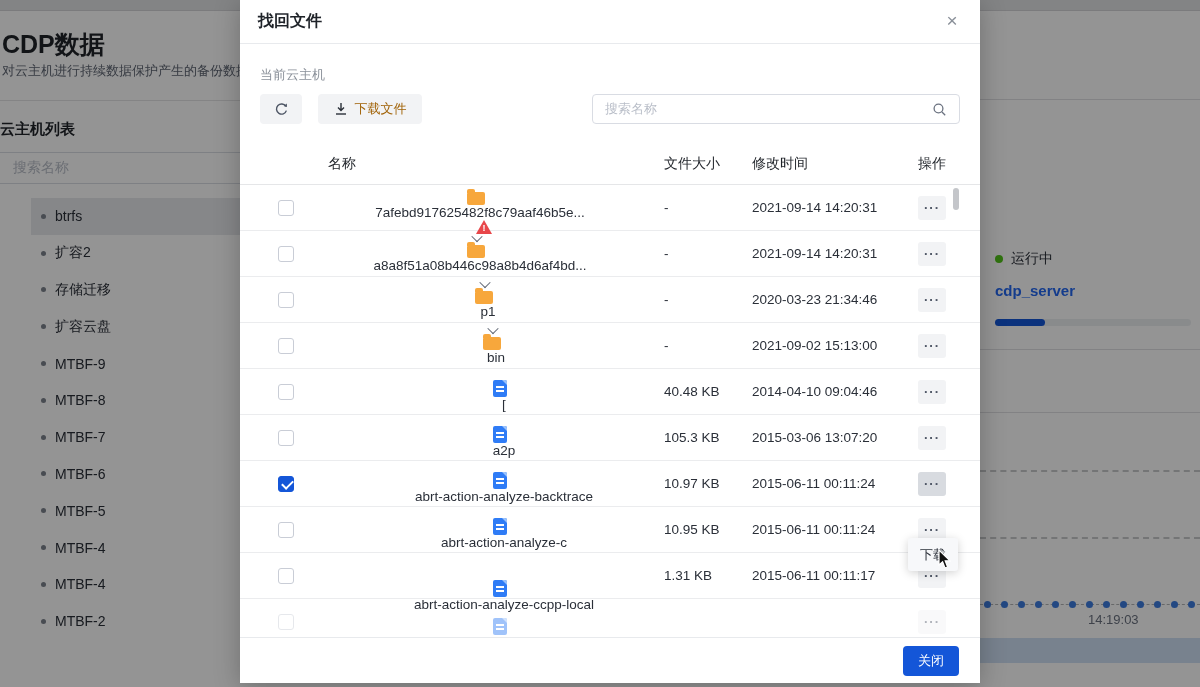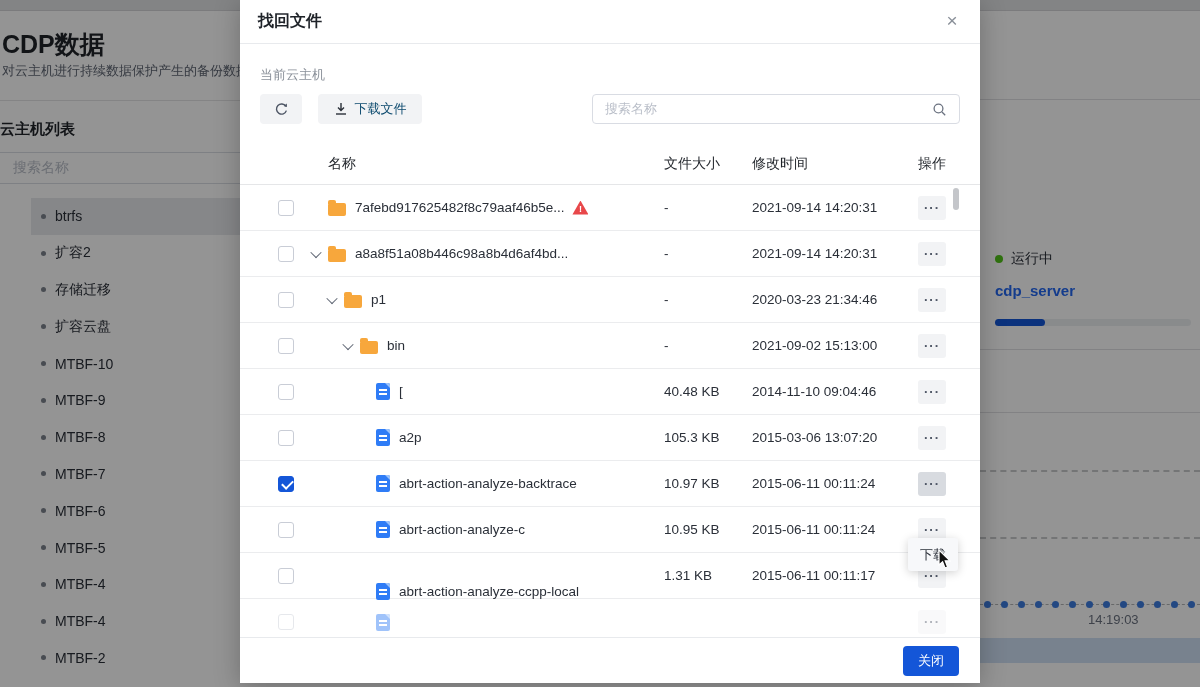--- a/index.html
+++ b/index.html
@@ -39,40 +39,40 @@
   .overlay { position:absolute; inset:0; background:rgba(0,0,0,0.42); }
 
   
   .modal { position:absolute; left:240px; top:0; width:740px; height:683px; background:#fff; box-shadow:0 4px 24px rgba(0,0,0,0.25); display:flex; flex-direction:column; }
   .m-header { position:relative; height:44px; border-bottom:1px solid #e8eaed; display:flex; align-items:center; padding:0 18px; flex:none; }
   .m-title { font-size:16px; font-weight:bold; color:#1f2329; }
   .m-close { position:absolute; right:16px; top:9px; width:24px; height:24px; border:none; background:none; font-size:19px; line-height:24px; color:#8a9099; cursor:pointer; text-align:center; }
   .m-body { position:relative; flex:1; overflow:hidden; }
   .m-hostlabel { position:absolute; left:20px; top:22px; font-size:13px; color:#8a9099; }
   .m-toolbar { position:absolute; left:20px; top:50px; right:20px; height:30px; }
-  .btn-gray { height:30px; background:#f2f3f5; border:none; border-radius:4px; font-size:13px; color:#0c4a6e; display:inline-flex; align-items:center; justify-content:center; cursor:pointer; vertical-align:top; }
+  .btn-gray { height:30px; background:#f2f3f5; border:none; border-radius:4px; font-size:13px; color:#a16207; display:inline-flex; align-items:center; justify-content:center; cursor:pointer; vertical-align:top; }
   .btn-refresh { width:42px; margin-right:12px; }
   .btn-download { padding:0 16px; gap:6px; }
   .m-search { position:absolute; right:0; top:0; width:368px; height:30px; border:1px solid #d9dce3; border-radius:4px; background:#fff; display:flex; align-items:center; padding:0 12px; }
   .m-search .ph { flex:1; font-size:13px; color:#b9bec8; }
 
   .thead { position:absolute; left:0; top:100px; right:0; height:40px; display:grid; grid-template-columns:38px 16px 16px 340px 98px 162px 70px; align-items:center; font-size:14px; font-weight:500; color:#1f2329; }
   .thead .h-name { grid-column:4; padding-left:18px; }
   .thead .h-size { grid-column:5; padding-left:14px; }
   .thead .h-time { grid-column:6; padding-left:4px; }
   .thead .h-act  { grid-column:7; padding-left:8px; }
   .thead-div { position:absolute; left:0; top:140px; right:0; height:1px; background:#e5e6e8; }
 
   .tbody { position:absolute; left:0; top:141px; right:0; height:450px; overflow:hidden; }
   .trow { position:relative; height:46px; display:grid; grid-template-columns:38px 16px 16px 340px 98px 162px 70px; align-items:center; border-bottom:1px solid #ebecee; font-size:13.5px; color:#2a2f38; }
   .trow .cbwrap { grid-column:2; }
   .cb { display:block; width:16px; height:16px; border:1px solid #c9cdd6; border-radius:3px; background:#fff; position:relative; cursor:pointer; }
   .cb.checked { background:#1456d8; border-color:#1456d8; }
   .cb.checked::after { content:""; position:absolute; left:4.5px; top:1.5px; width:5px; height:9px; border-right:2px solid #fff; border-bottom:2px solid #fff; transform:rotate(45deg); }
-  .tree { grid-column:4; display:flex; align-items:center; overflow:hidden; white-space:nowrap; }
+  .tree { grid-column:4; display:flex; align-items:center; overflow:hidden; white-space:nowrap;flex-direction:column; }
   .chev { flex:none; width:18px; display:inline-flex; align-items:center; }
   .chev::before { content:""; width:7px; height:7px; border-right:1.6px solid #5f6673; border-bottom:1.6px solid #5f6673; transform:rotate(45deg) translate(-1px,-1px); margin-left:2px; }
   .chev.hidden { visibility:hidden; }
   .ficon { flex:none; margin-right:9px; position:relative; }
   .ficon.folder { width:18px; height:13px; background:#f7a73c; border-radius:2px; margin-top:3px; }
   .ficon.folder::before { content:""; position:absolute; left:0; top:-3px; width:8px; height:4px; background:#f7a73c; border-radius:2px 2px 0 0; }
   .ficon.file { width:14px; height:17px; background:#2f7cf6; border-radius:2px; }
   .ficon.file::before { content:""; position:absolute; left:3px; top:6px; width:8px; height:2px; background:#fff; box-shadow:0 4px 0 #fff; }
   .ficon.file::after { content:""; position:absolute; right:0; top:0; border-style:solid; border-width:0 5px 5px 0; border-color:transparent #9cc3fb transparent transparent; border-radius:0 2px 0 0; }
   .fname { overflow:hidden; text-overflow:ellipsis; }
@@ -122,24 +122,20 @@
             <span class="bullet"></span>
             <span>扩容2</span>
           </li>
           <li class="host-item">
             <span class="bullet"></span>
             <span>存储迁移</span>
           </li>
           <li class="host-item">
             <span class="bullet"></span>
             <span>扩容云盘</span>
-          </li>
-          <li class="host-item">
-            <span class="bullet"></span>
-            <span>MTBF-10</span>
           </li>
           <li class="host-item">
             <span class="bullet"></span>
             <span>MTBF-9</span>
           </li>
           <li class="host-item">
             <span class="bullet"></span>
             <span>MTBF-8</span>
           </li>
           <li class="host-item">
@@ -316,21 +312,21 @@
     <span class="cbwrap">
               <span class="cb"></span>
             </span>
     <span class="tree" style="padding-left: 48px;">
       <span class="chev hidden"></span>
       <span class="ficon file"></span>
       <span class="fname">[</span>
 
     </span>
     <span class="fsize">40.48 KB</span>
-    <span class="ftime">2014-11-10 09:04:46</span>
+    <span class="ftime">2014-04-10 09:04:46</span>
     <span class="fact"><button class="more">···</button></span>
   </div>
 
   <div class="trow">
     <span class="cbwrap">
               <span class="cb"></span>
             </span>
     <span class="tree" style="padding-left: 48px;">
       <span class="chev hidden"></span>
       <span class="ficon file"></span>

